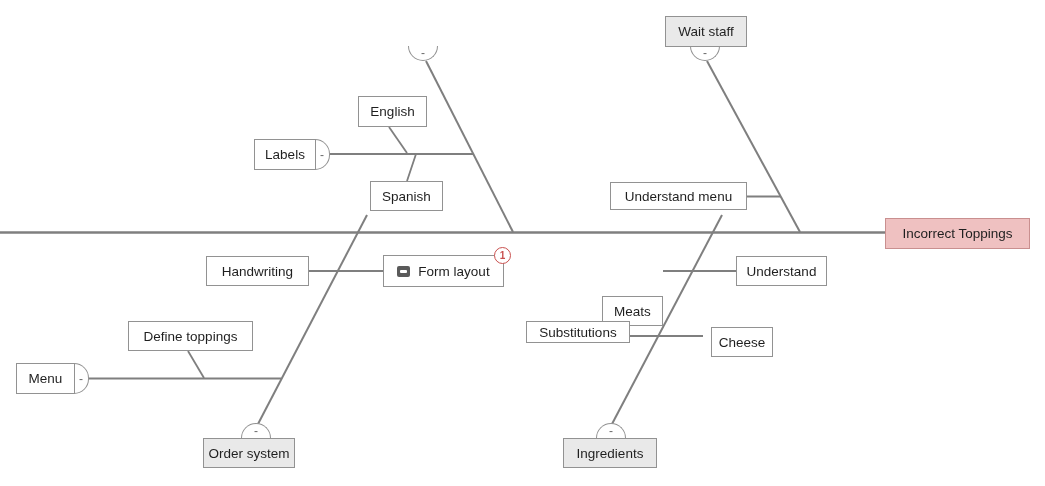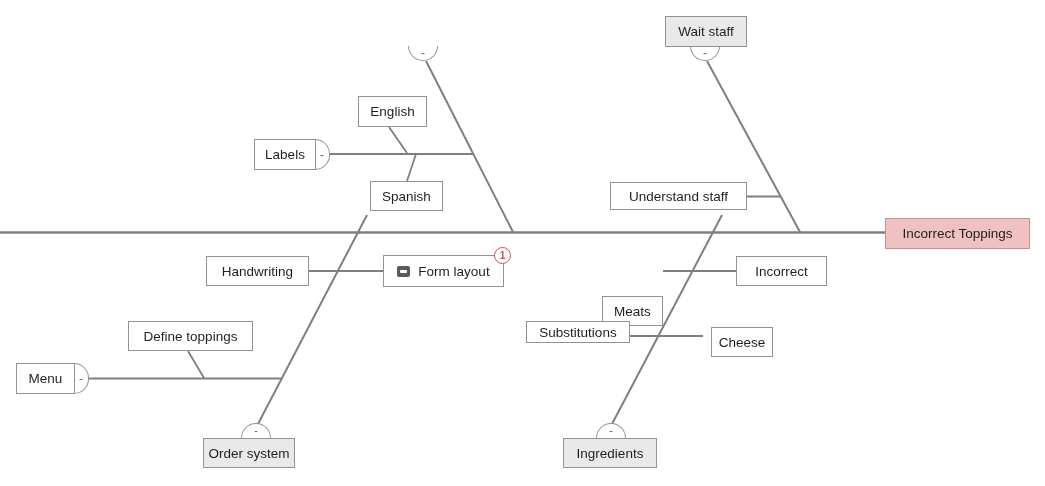--- a/index.html
+++ b/index.html
@@ -106,33 +106,33 @@
   <div id="t-labels" class="tab tab-right">-</div>
   <div id="t-menu" class="tab tab-right">-</div>
 
   <div id="n-wait-staff" class="node cat">Wait staff</div>
   <div id="n-order-system" class="node cat">Order system</div>
   <div id="n-ingredients" class="node cat">Ingredients</div>
 
   <div id="n-labels" class="node">Labels</div>
   <div id="n-english" class="node">English</div>
   <div id="n-spanish" class="node">Spanish</div>
-  <div id="n-understand-menu" class="node">Understand staff</div>
+  <div id="n-understand-menu" class="node">Understand menu</div>
   <div id="n-handwriting" class="node">Handwriting</div>
 
   <div id="n-form-layout" class="node">
     <span class="note-icon">
         <span class="bar"></span>
       </span>
     <span>Form layout</span>
     <span class="badge">1</span>
   </div>
 
   <div id="n-menu" class="node">Menu</div>
   <div id="n-define-toppings" class="node">Define toppings</div>
   <div id="n-meats" class="node">Meats</div>
-  <div id="n-vegetables" class="node">Incorrect</div>
+  <div id="n-vegetables" class="node">Understand</div>
   <div id="n-substitutions" class="node">Substitutions</div>
   <div id="n-cheese" class="node">Cheese</div>
 
   <div id="n-effect" class="node head">Incorrect Toppings</div>
 
 </div>
 
 </body></html>

